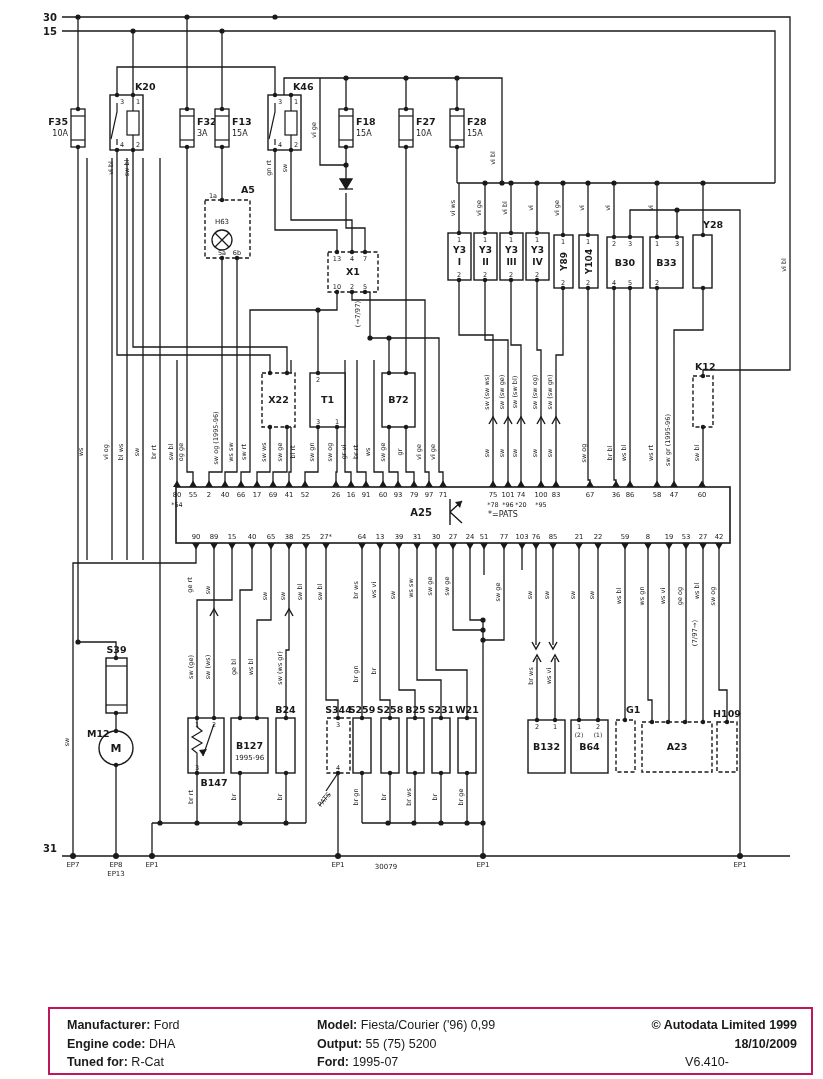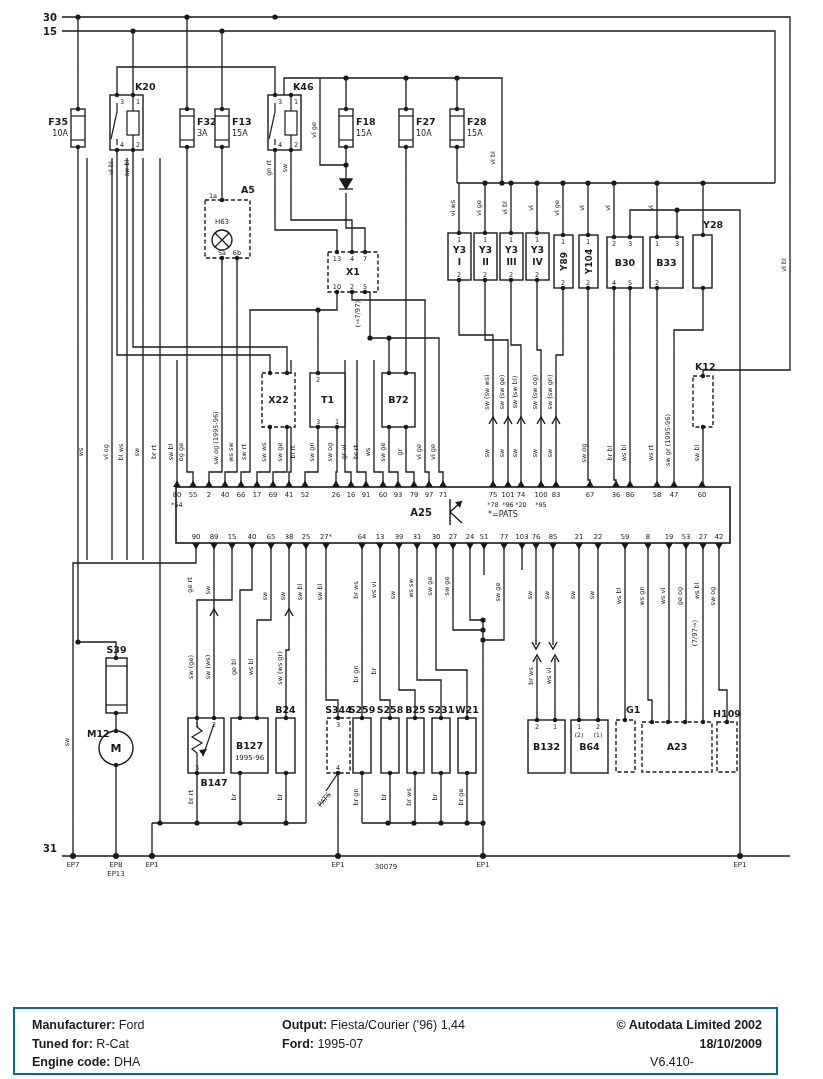--- a/index.html
+++ b/index.html
@@ -1,21 +1,21 @@
 <!DOCTYPE html>
 <html><head>
 <meta charset="utf-8">
 <style>
   html,body{margin:0;padding:0;background:#e8e8e8;}
   #page{position:relative;width:823px;height:1079px;background:#ffffff;margin:0 auto;
         font-family:"Liberation Sans",sans-serif;color:#1a1a1a;overflow:hidden;padding-left:30px;}
   svg{position:absolute;left:0;top:0;font-family:"DejaVu Sans","Liberation Sans",sans-serif;}
   svg text{fill:#1a1a1a;}
-  .footer{position:absolute;left:13px;top:1007px;width:761px;height:64px;
-          border:2px solid #0369a1;display:flex;font-size:12.5px;background:#fff;}
+  .footer{position:absolute;left:48px;top:1007px;width:761px;height:64px;
+          border:2px solid #be185d;display:flex;font-size:12.5px;background:#fff;}
   .fcol{padding-top:7px;line-height:18.5px;white-space:nowrap;}
   .c1{width:250px;padding-left:17px;}
   .c2{width:300px;}
   .c3{flex:1;text-align:right;padding-right:14px;font-weight:bold;}
   .c3 .vrow{font-weight:normal;display:flex;align-items:center;gap:31px;flex-direction:column;}
   .logo{font-weight:800;font-style:italic;font-size:20px;border-bottom:2.5px solid #111;
         padding:0 2px 0 1px;letter-spacing:.2px;display:inline-block;line-height:15px;}
   .logo-slash{display:inline-block;width:3px;height:12px;background:#111;
         transform:skewX(-22deg);margin-right:1px;vertical-align:-1px;}
   b{font-weight:bold;}
@@ -767,33 +767,35 @@
         <text font-size="7" text-anchor="middle" font-weight="normal" x="483" y="867">EP1</text>
         <text font-size="7" text-anchor="middle" font-weight="normal" x="740" y="867">EP1</text>
         <text font-size="7" text-anchor="middle" font-weight="normal" x="386" y="869">30079</text>
       </g>
     </svg>
 
 <div class="footer">
   <div class="fcol c1">
     <div><b>Manufacturer:</b>
       <span>Ford</span></div>
+    <div><b>Engine code:</b>
+      <span>DHA</span></div>
     <div><b>Tuned for:</b>
       <span>R-Cat</span></div>
-    <div><b>Engine code:</b>
-      <span>DHA</span></div>
   </div>
   <div class="fcol c2">
+    <div><b>Model:</b>
+      <span>Fiesta/Courier ('96) 0,99</span></div>
     <div><b>Output:</b>
-      <span>Fiesta/Courier ('96) 1,44</span></div>
+      <span>55 (75) 5200</span></div>
     <div><b>Ford:</b>
       <span>1995-07</span></div>
   </div>
   <div class="fcol c3">
-    <div>© Autodata Limited 2002</div>
+    <div>© Autodata Limited 1999</div>
     <div>18/10/2009</div>
     <div class="vrow">
       <span>V6.410-</span>
       <span><span class="logo-slash"></span><span class="logo">Autodata</span></span>
     </div>
   </div>
 </div>
 
 </div>
 

